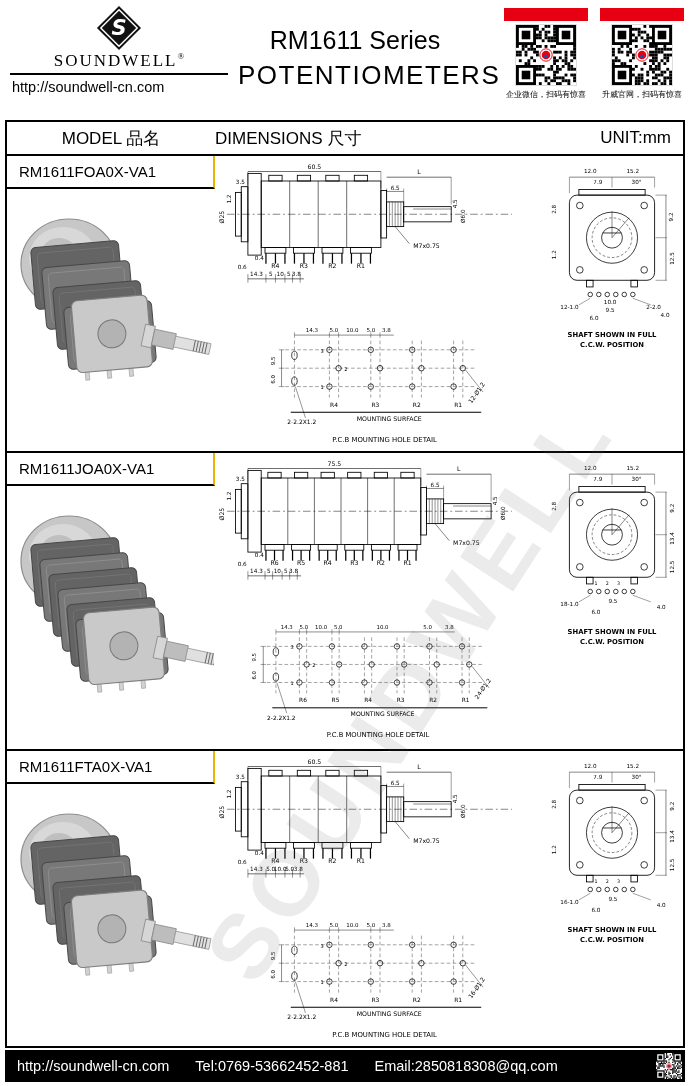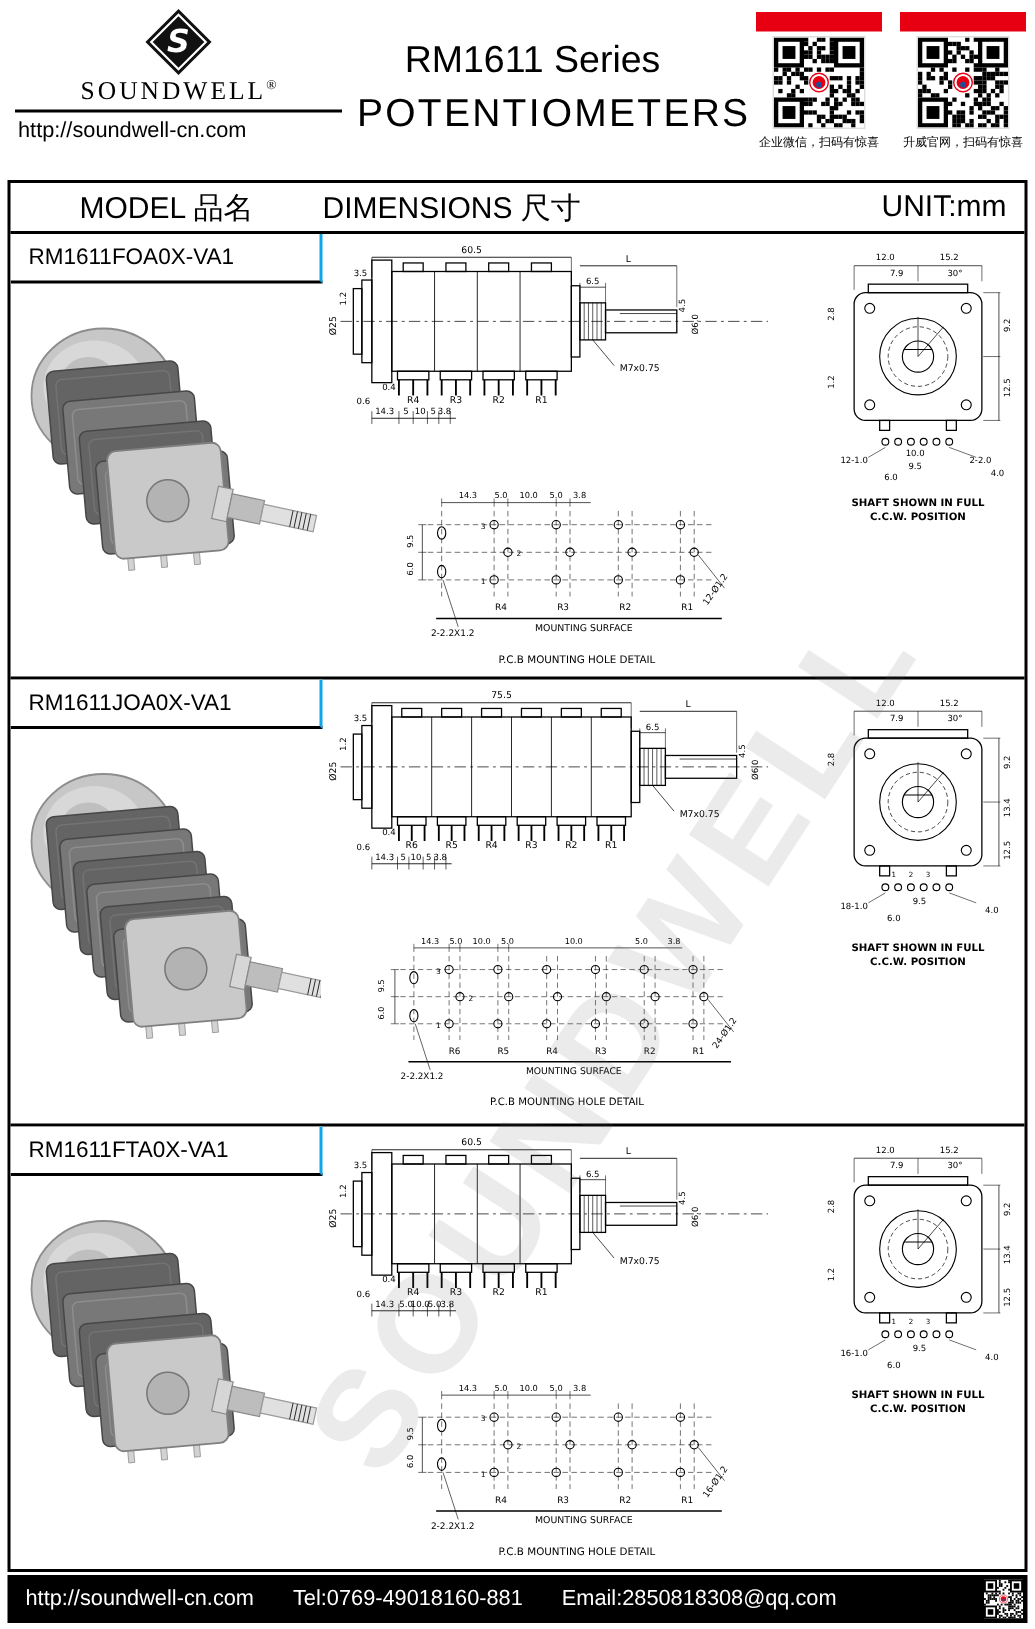--- a/index.html
+++ b/index.html
@@ -17,27 +17,27 @@
   .title{font-size:25px}
   .subtitle{font-size:26px;letter-spacing:1.5px;margin-top:5px}
   .qr-area{position:absolute;right:6px;top:8px;display:flex;gap:12px}
   .qr-unit{width:84px;text-align:center}
   .qr-banner{height:13px;background:#e60012;margin-bottom:3px}
   .qr-unit svg{width:62px;height:62px;display:block;margin:0 auto;border:1px solid #ddd}
   .qr-caption{font-size:8px;margin-top:3px;white-space:nowrap}
 
   
   .sheet{position:absolute;left:5px;right:5px;top:120px;bottom:38px;border:2px solid #000;display:flex;flex-direction:column}
-  .thead{display:flex;height:34px;min-height:34px;border-bottom:2px solid #000;align-items:center;font-size:20px;position:relative}
+  .thead{display:flex;height:34px;min-height:34px;border-bottom:2px solid #000;align-items:center;font-size:17px;position:relative}
   .th-model{width:208px;text-align:center}
   .th-dims{flex:1;text-align:left}
   .th-unit{position:absolute;right:12px}
   .row{position:relative;flex:1;border-bottom:2px solid #000;overflow:hidden}
   .row:last-child{border-bottom:none}
-  .model-box{position:absolute;top:0;left:0;width:208px;height:33px;border-right:2px solid #0ea5e9;border-bottom:2px solid #000;font-size:15px;line-height:31px;padding-left:12px;background:#fff}
+  .model-box{position:absolute;top:0;left:0;width:208px;height:33px;border-right:2px solid #eab308;border-bottom:2px solid #000;font-size:15px;line-height:31px;padding-left:12px;background:#fff}
   .photo{position:absolute;left:2px;top:36px;width:205px;height:250px}
   .sideview{position:absolute;left:210px;top:6px;width:305px;height:152px}
   .endview{position:absolute;left:534px;top:6px;width:142px;height:194px}
   .pcbview{position:absolute;left:258px;top:157px;width:230px;height:138px}
   .row-j .pcbview{left:240px;width:262px;height:136px}
   svg text{font-family:"DejaVu Sans",sans-serif}
 
   
   .watermark{position:absolute;left:30px;top:640px;width:760px;text-align:center;font-size:92px;font-weight:bold;color:rgba(100,100,100,0.13);transform:rotate(-57deg);letter-spacing:8px;pointer-events:none;z-index:9}
 
@@ -1070,21 +1070,21 @@
           <text x="135" y="117" font-size="6.8" text-anchor="middle" fill="#000" font-weight="normal">MOUNTING SURFACE</text>
           <text x="130" y="140" font-size="7.5" text-anchor="middle" fill="#000" font-weight="normal">P.C.B MOUNTING HOLE DETAIL</text>
         </svg>
     </section>
   </div>
 
   <div class="watermark">SOUNDWELL</div>
 
   <div class="footer">
     <span>http://soundwell-cn.com</span>
-    <span>Tel:0769-49018160-881</span>
+    <span>Tel:0769-53662452-881</span>
     <span>Email:2850818308@qq.com</span>
     <svg class="footer-qr" viewBox="0 0 63 63">
         <rect x="0" y="0" width="63" height="63" fill="#fff"></rect>
         <rect x="24" y="0" width="3" height="3" fill="#000"></rect>
         <rect x="39" y="0" width="3" height="3" fill="#000"></rect>
         <rect x="24" y="3" width="3" height="3" fill="#000"></rect>
         <rect x="33" y="3" width="3" height="3" fill="#000"></rect>
         <rect x="39" y="3" width="3" height="3" fill="#000"></rect>
         <rect x="24" y="6" width="3" height="3" fill="#000"></rect>
         <rect x="27" y="6" width="3" height="3" fill="#000"></rect>

